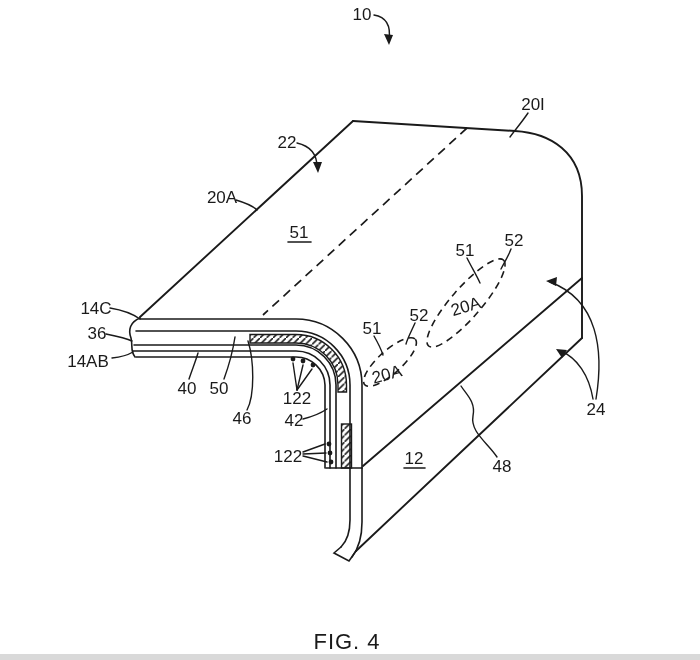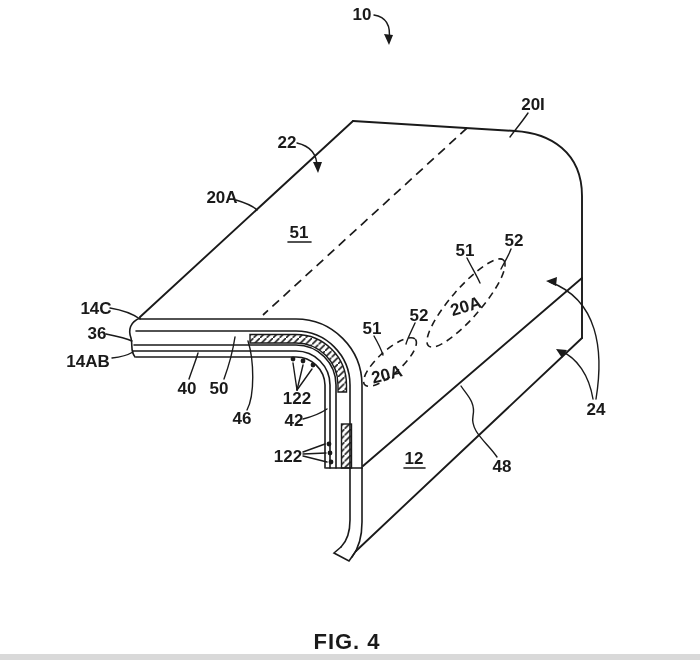--- a/index.html
+++ b/index.html
@@ -1,17 +1,17 @@
 <!DOCTYPE html>
 <html><head>
 <meta charset="utf-8">
 <style>
   html,body{margin:0;padding:0;background:#ffffff;}
   .stage{position:relative;width:700px;height:660px;background:#ffffff;overflow:hidden;
-         font-family:"Liberation Sans", sans-serif;font-weight:bold;}
+         font-family:"Liberation Sans", sans-serif;}
   svg{position:absolute;left:0;top:0;}
   text{fill:#1a1a1a;font-family:"Liberation Sans", sans-serif;font-size:17px;}
   .caption{font-size:22px;letter-spacing:1px;}
   .ln{stroke:#1a1a1a;fill:none;stroke-width:1.9;stroke-linecap:round;stroke-linejoin:round;}
   .ln-thin{stroke:#1a1a1a;fill:none;stroke-width:1.6;stroke-linecap:round;}
   .leader{stroke:#1a1a1a;fill:none;stroke-width:1.4;stroke-linecap:round;}
   .dash{stroke:#1a1a1a;fill:none;stroke-width:1.7;stroke-dasharray:9 6;stroke-linecap:butt;}
   .edash{stroke:#1a1a1a;fill:none;stroke-width:1.6;stroke-dasharray:7 5;}
   .ah{fill:#1a1a1a;stroke:none;}
   .dot{fill:#1a1a1a;stroke:none;}

